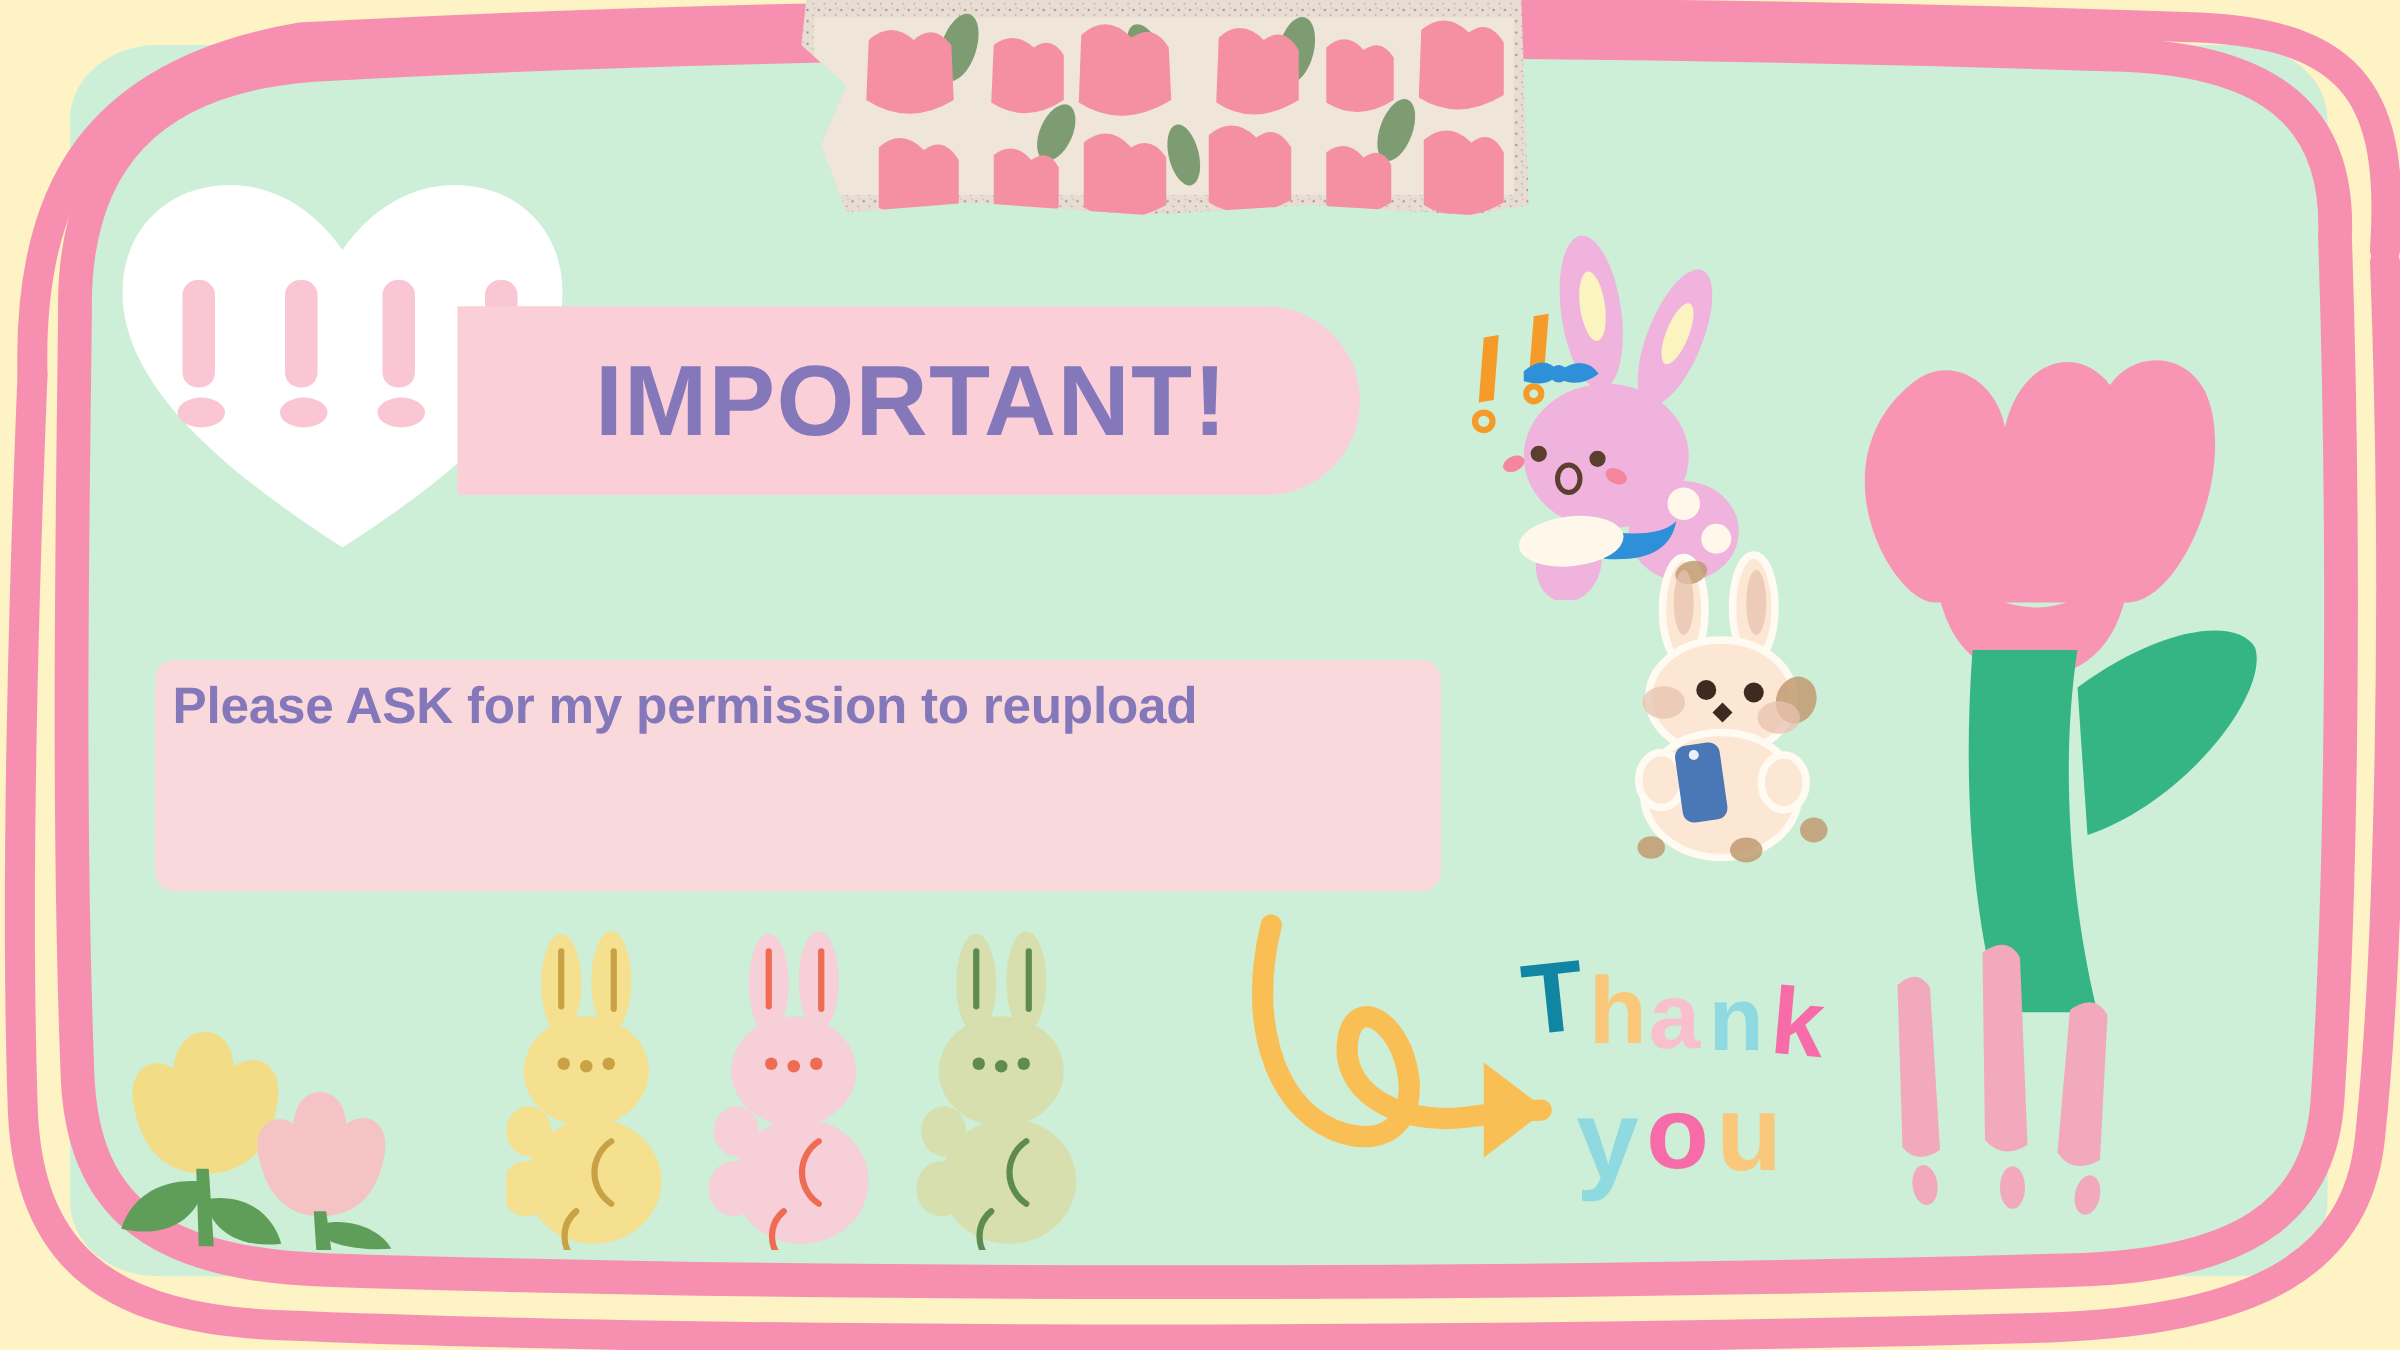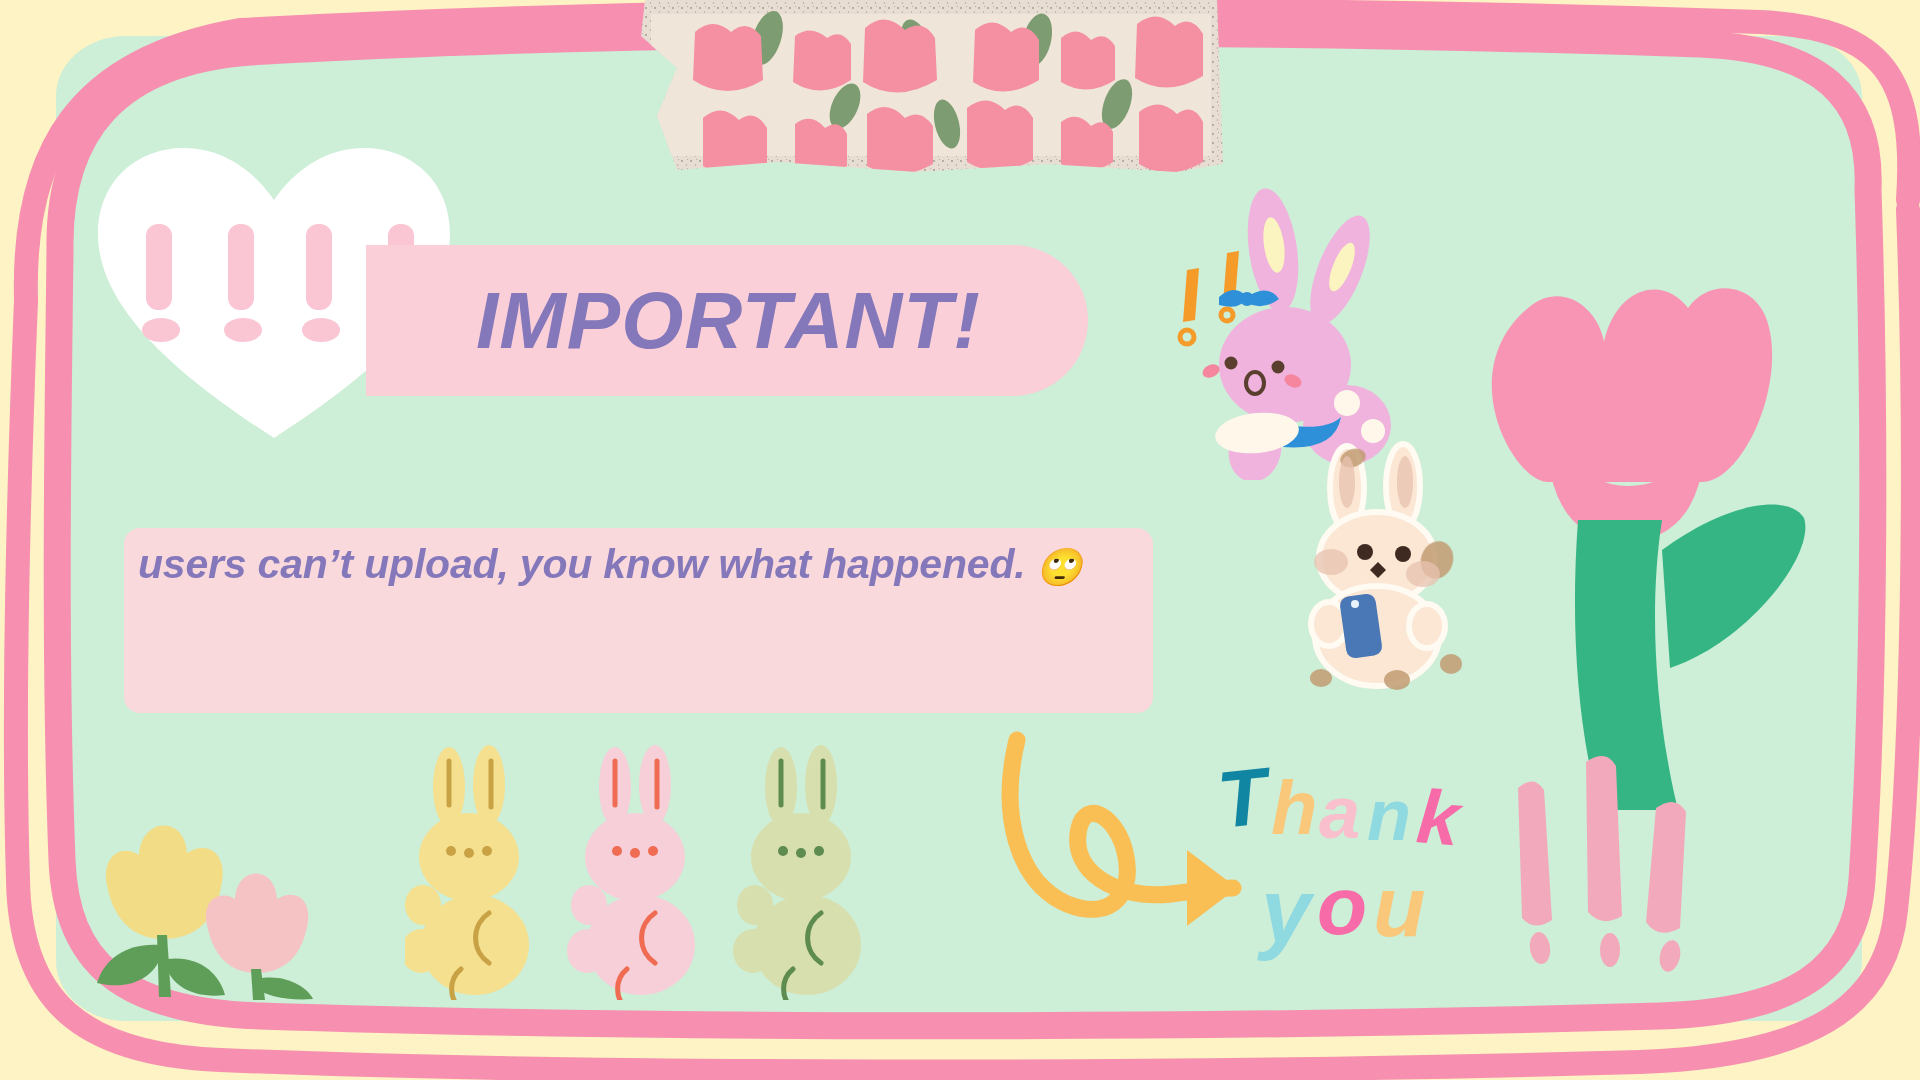--- a/index.html
+++ b/index.html
@@ -1,21 +1,21 @@
 <!DOCTYPE html>
 <html><head>
 <meta charset="utf-8">
 <style>
   * { margin:0; padding:0; box-sizing:border-box; }
   html, body {
     width:1920px; height:1080px; overflow:hidden;
     font-family:"Liberation Sans", sans-serif;
     background:#fdf3c4;
   }
-  #banner { position:relative; width:1920px; height:888px; background:#fdf3c4;font-style:italic; }
+  #banner { position:relative; width:1920px; height:888px; background:#fdf3c4; }
 
   
   .frame-svg { position:absolute; inset:0; width:1920px; height:1080px; }
   .card-bg { position:absolute; left:56px; top:36px; width:1806px; height:985px;
              background:#cdeed7; border-radius:70px/60px; }
 
   
   .washi { position:absolute; left:617px; top:-4px; width:624px; height:178px; }
 
   
@@ -127,21 +127,21 @@
       <rect x="300" y="86" width="26" height="86" rx="12"></rect>
         <ellipse cx="315" cy="192" rx="19" ry="12"></ellipse>
     </g>
   </svg>
 
   <div class="title-pill"></div>
   <div class="title-text">IMPORTANT!</div>
 
   <div class="body-pill"></div>
   <div class="body-text">
-    <span class="ln"><span>users can’t upload, you know what happened.</span> <span class="emoji">🙄</span></span>
+    <span class="ln"> Please ASK for my permission to reupload</span>
   </div>
 
   <svg class="bunny-pink" viewBox="0 0 265 305">
     <g fill="#f59b2a">
       <path d="M52 95 l12 -2 l-4 52 l-12 2 Z"></path>
         <circle cx="52" cy="162" r="7" fill="none" stroke="#f59b2a" stroke-width="5"></circle>
       <path d="M92 78 l12 -2 l-4 50 l-12 2 Z"></path>
         <circle cx="92" cy="140" r="6" fill="none" stroke="#f59b2a" stroke-width="5"></circle>
     </g>
     <g fill="#f0b3dd">

